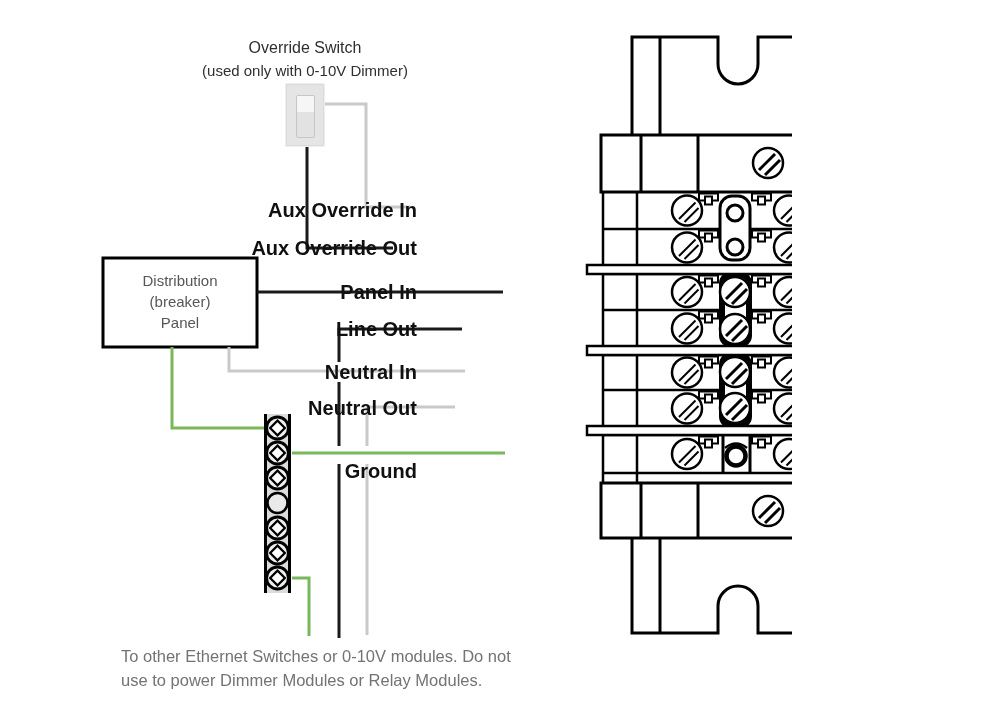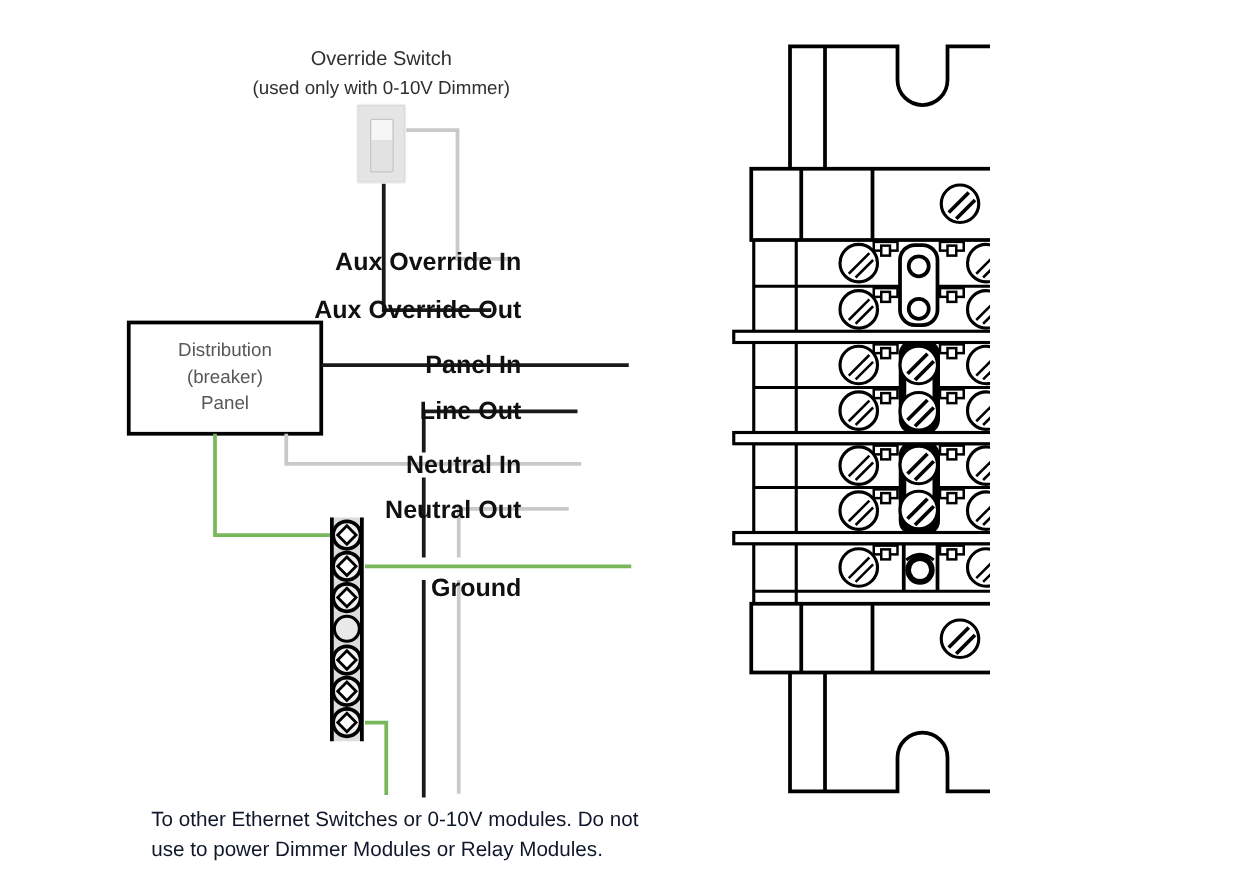--- a/index.html
+++ b/index.html
@@ -8,21 +8,21 @@
     font-family:"Liberation Sans",sans-serif;
   }
   #artwork{position:absolute;left:0;top:0;}
   .txt{position:absolute;white-space:nowrap;}
   .title-block{left:155px;top:36px;width:300px;text-align:center;
     font-size:16px;line-height:23px;color:#2f2f2f;}
   .panel-text{left:103px;top:270px;width:154px;text-align:center;
     font-size:15px;line-height:21px;color:#575757;}
   .tlabel{right:375px;height:20px;line-height:20px;font-size:20px;
     font-weight:bold;color:#101010;text-align:right;}
-  .footnote{left:121px;top:644px;font-size:16.5px;line-height:24px;color:#0f172a;}
+  .footnote{left:121px;top:644px;font-size:16.5px;line-height:24px;color:#737373;}
 </style>
 </head>
 <body>
 
 <div id="stage">
 
   <svg id="artwork" width="996" height="712" viewBox="0 0 996 712">
     <defs>
 
       <g id="screwA">

